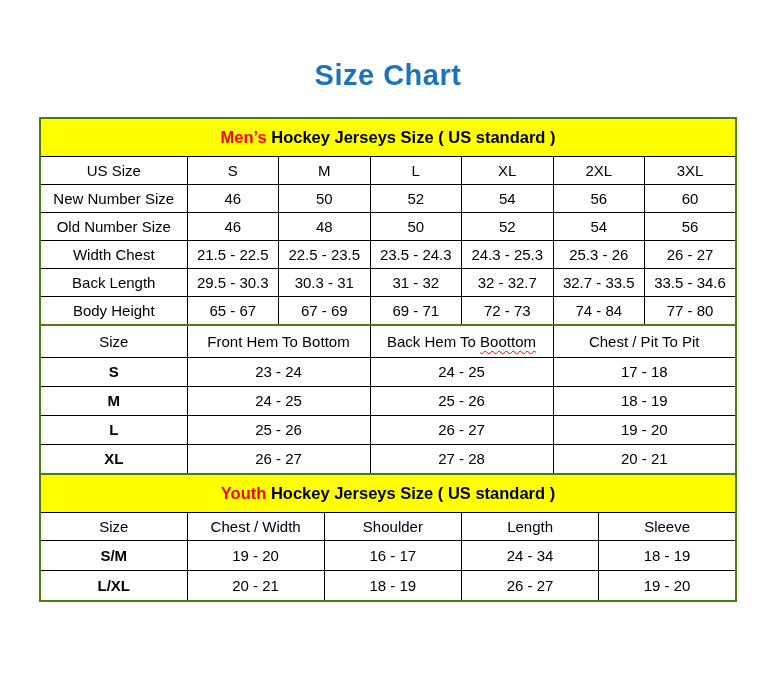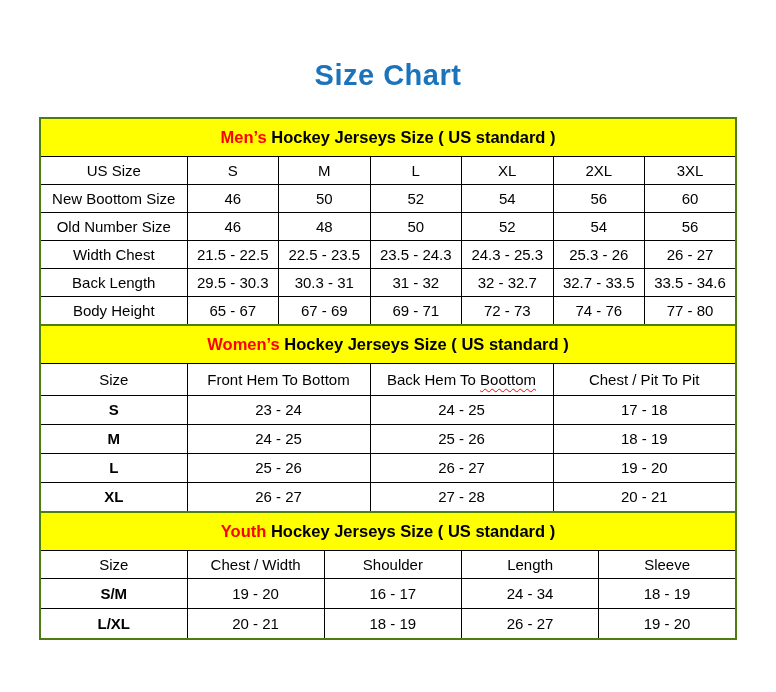--- a/index.html
+++ b/index.html
@@ -85,21 +85,21 @@
       <tr class="head-row">
         <th>US Size</th>
         <th>S</th>
         <th>M</th>
         <th>L</th>
         <th>XL</th>
         <th>2XL</th>
         <th>3XL</th>
       </tr>
       <tr class="data-row">
-        <td>New Boottom Size</td>
+        <td>New Number Size</td>
         <td>46</td>
         <td>50</td>
         <td>52</td>
         <td>54</td>
         <td>56</td>
         <td>60</td>
       </tr>
       <tr class="data-row">
         <td>Old Number Size</td>
         <td>46</td>
@@ -126,37 +126,34 @@
         <td>32 - 32.7</td>
         <td>32.7 - 33.5</td>
         <td>33.5 - 34.6</td>
       </tr>
       <tr class="data-row">
         <td>Body Height</td>
         <td>65 - 67</td>
         <td>67 - 69</td>
         <td>69 - 71</td>
         <td>72 - 73</td>
-        <td>74 - 76</td>
+        <td>74 - 84</td>
         <td>77 - 80</td>
       </tr>
     </tbody>
       </table>
 
     <table class="size-table womens">
       <colgroup>
         <col class="label-col">
           <col>
           <col>
           <col>
       </colgroup>
       <tbody>
-          <tr class="band">
-        <td colspan="4"><span class="hl">Women’s</span> <span>Hockey Jerseys Size ( US standard )</span></td>
-      </tr>
       <tr class="head-row">
         <th>Size</th>
         <th>Front Hem To Bottom</th>
         <th><span>Back Hem To</span> <span class="misspelled">Boottom</span></th>
         <th>Chest / Pit To Pit</th>
       </tr>
       <tr class="data-row">
         <td class="row-label-bold">S</td>
         <td>23 - 24</td>
         <td>24 - 25</td>

